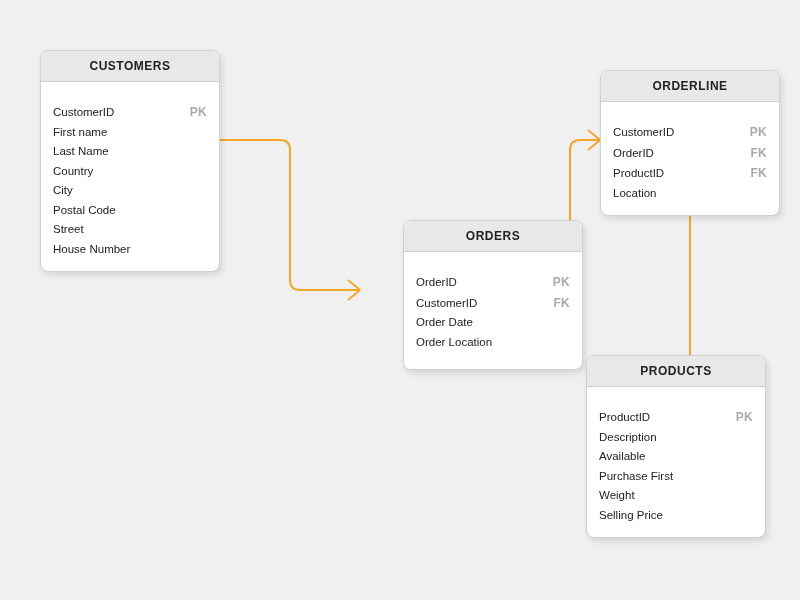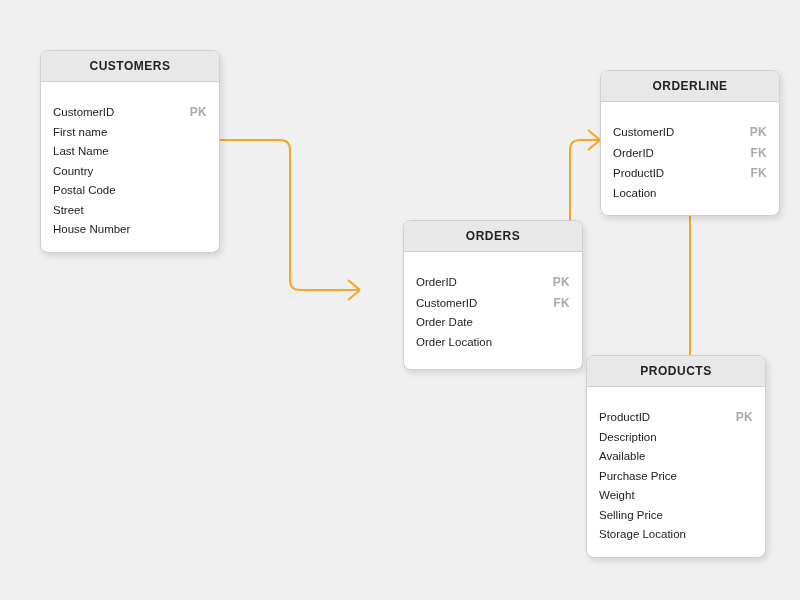--- a/index.html
+++ b/index.html
@@ -93,20 +93,24 @@
       </div>
     <div class="field-row">
         <span>Last Name</span>
         <span class="field-key"></span>
       </div>
     <div class="field-row">
         <span>Country</span>
         <span class="field-key"></span>
       </div>
     <div class="field-row">
+        <span>City</span>
+        <span class="field-key"></span>
+      </div>
+    <div class="field-row">
         <span>Postal Code</span>
         <span class="field-key"></span>
       </div>
     <div class="field-row">
         <span>Street</span>
         <span class="field-key"></span>
       </div>
     <div class="field-row">
         <span>House Number</span>
         <span class="field-key"></span>
@@ -167,29 +171,25 @@
       </div>
     <div class="field-row">
         <span>Description</span>
         <span class="field-key"></span>
       </div>
     <div class="field-row">
         <span>Available</span>
         <span class="field-key"></span>
       </div>
     <div class="field-row">
-        <span>Purchase Price</span>
+        <span>Purchase First</span>
         <span class="field-key"></span>
       </div>
     <div class="field-row">
         <span>Weight</span>
         <span class="field-key"></span>
       </div>
     <div class="field-row">
         <span>Selling Price</span>
         <span class="field-key"></span>
       </div>
-    <div class="field-row">
-        <span>Storage Location</span>
-        <span class="field-key"></span>
-      </div>
   </div>
 </div>
 
 </body></html>

